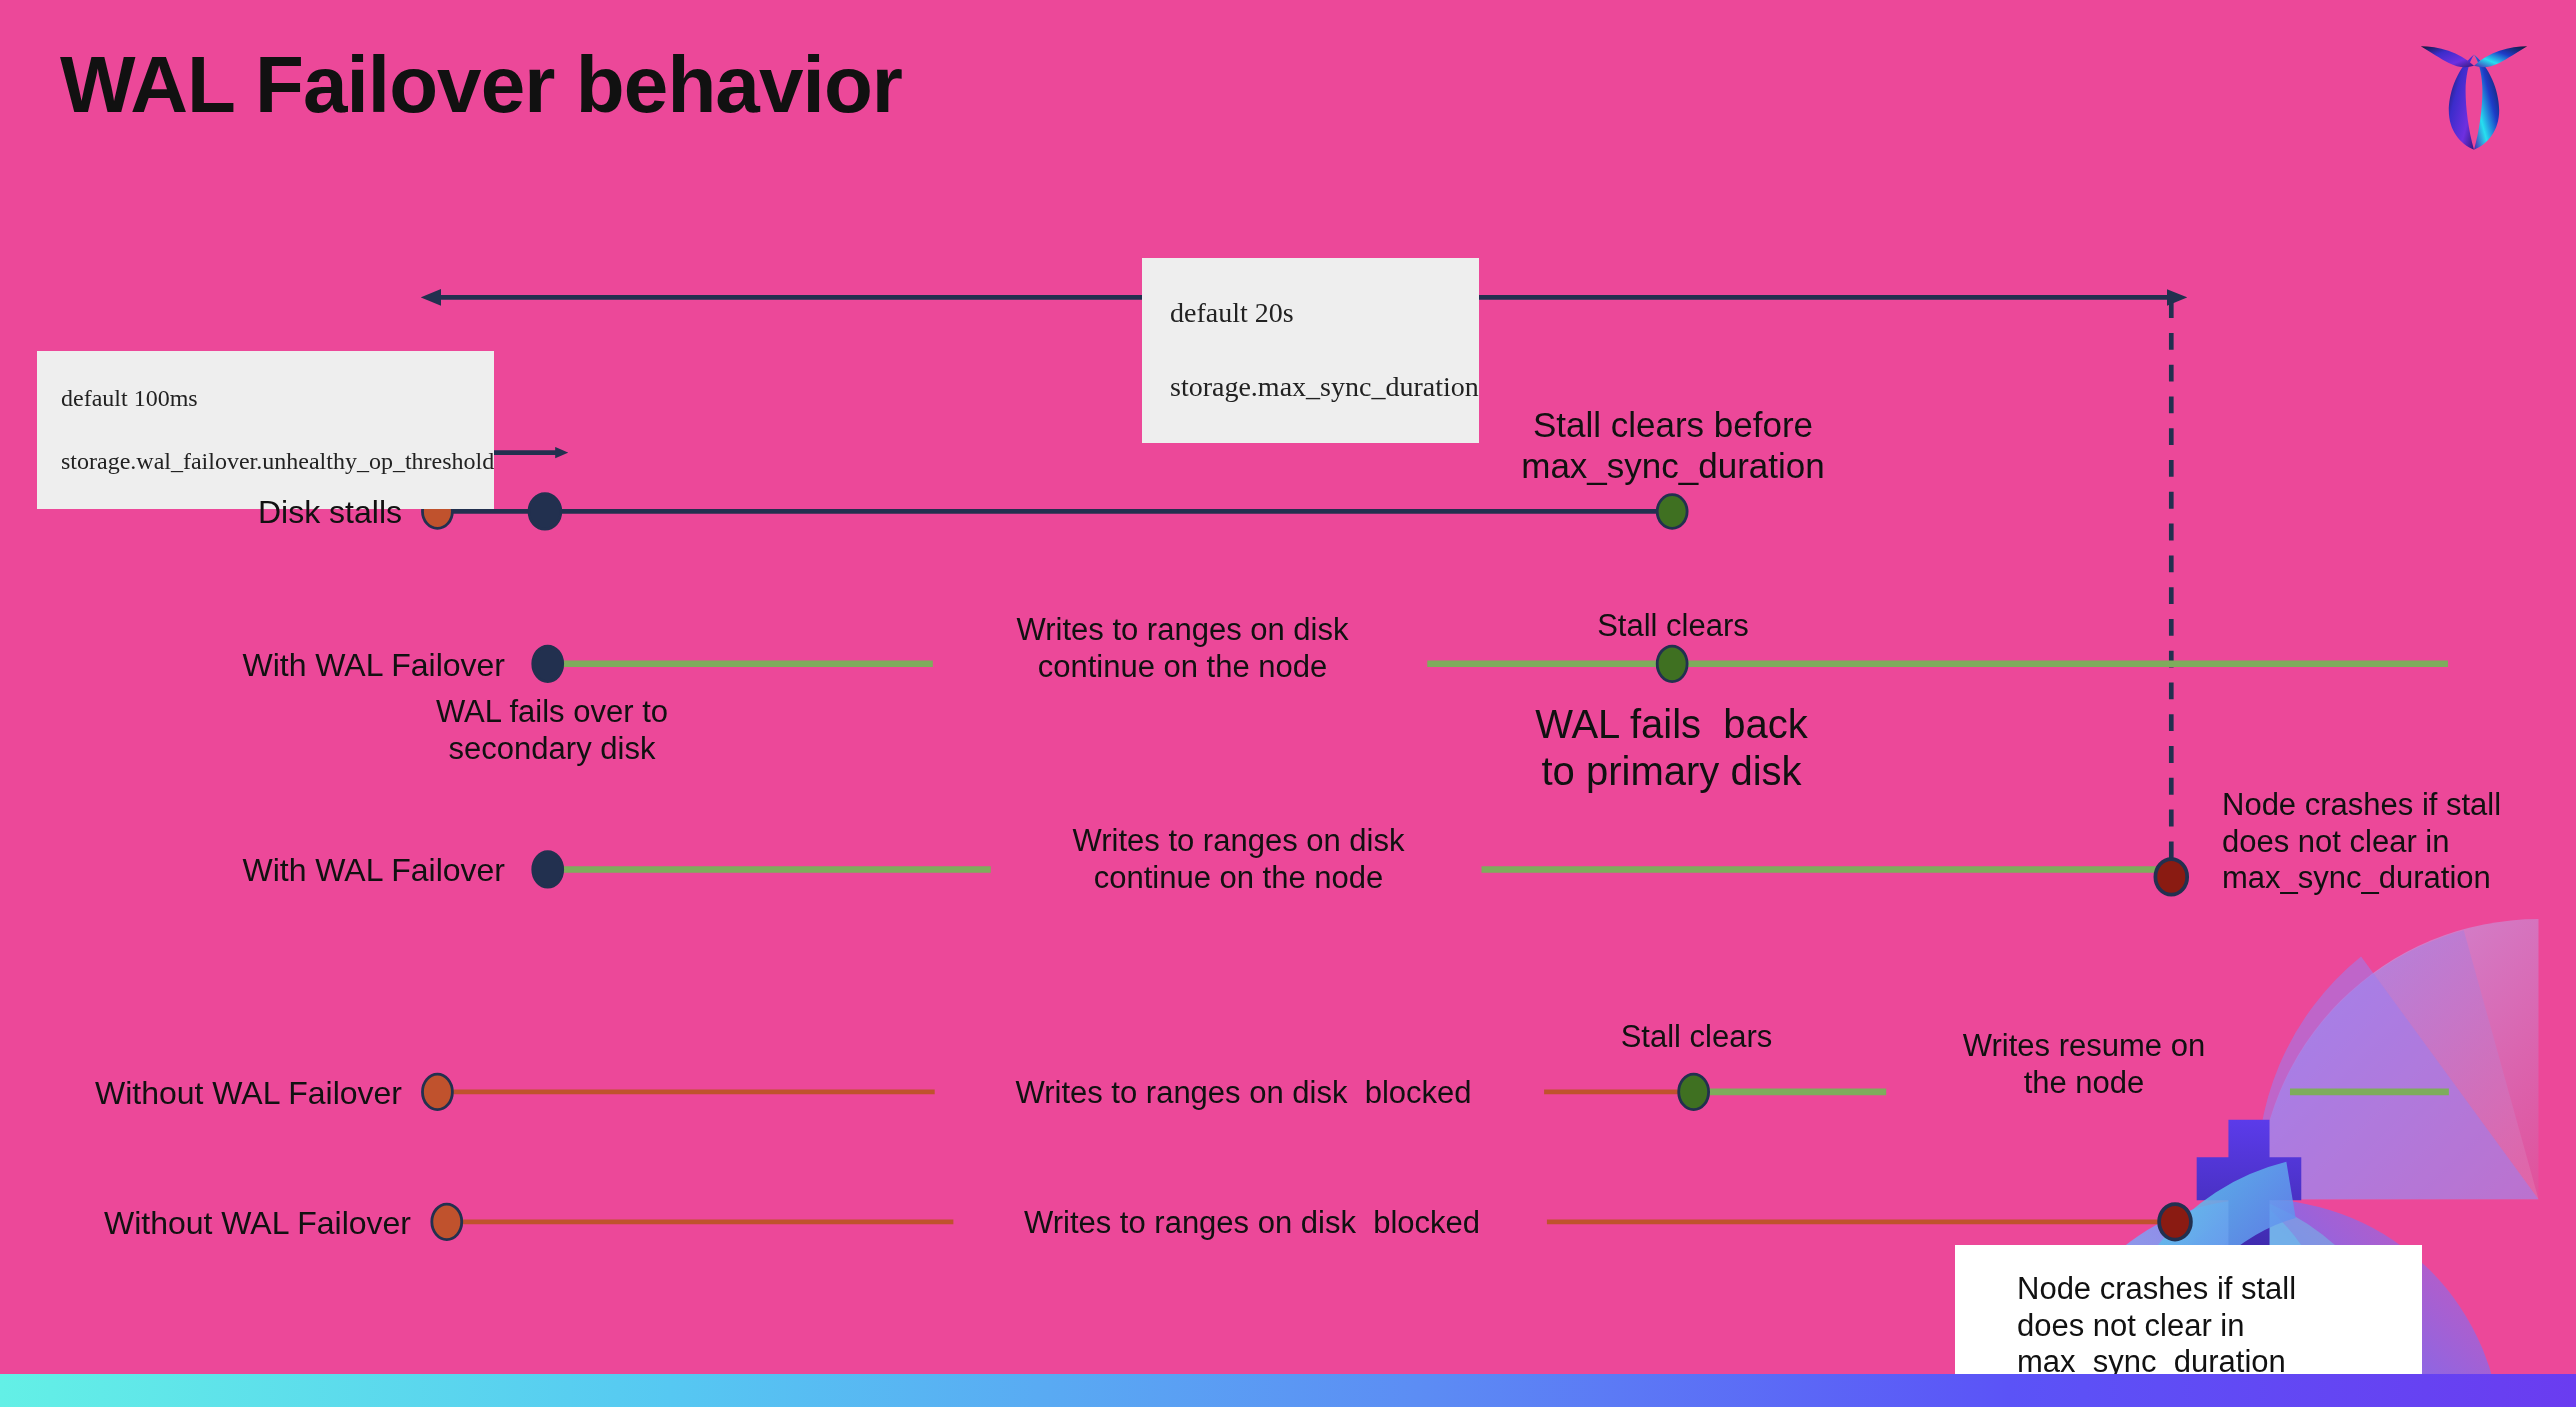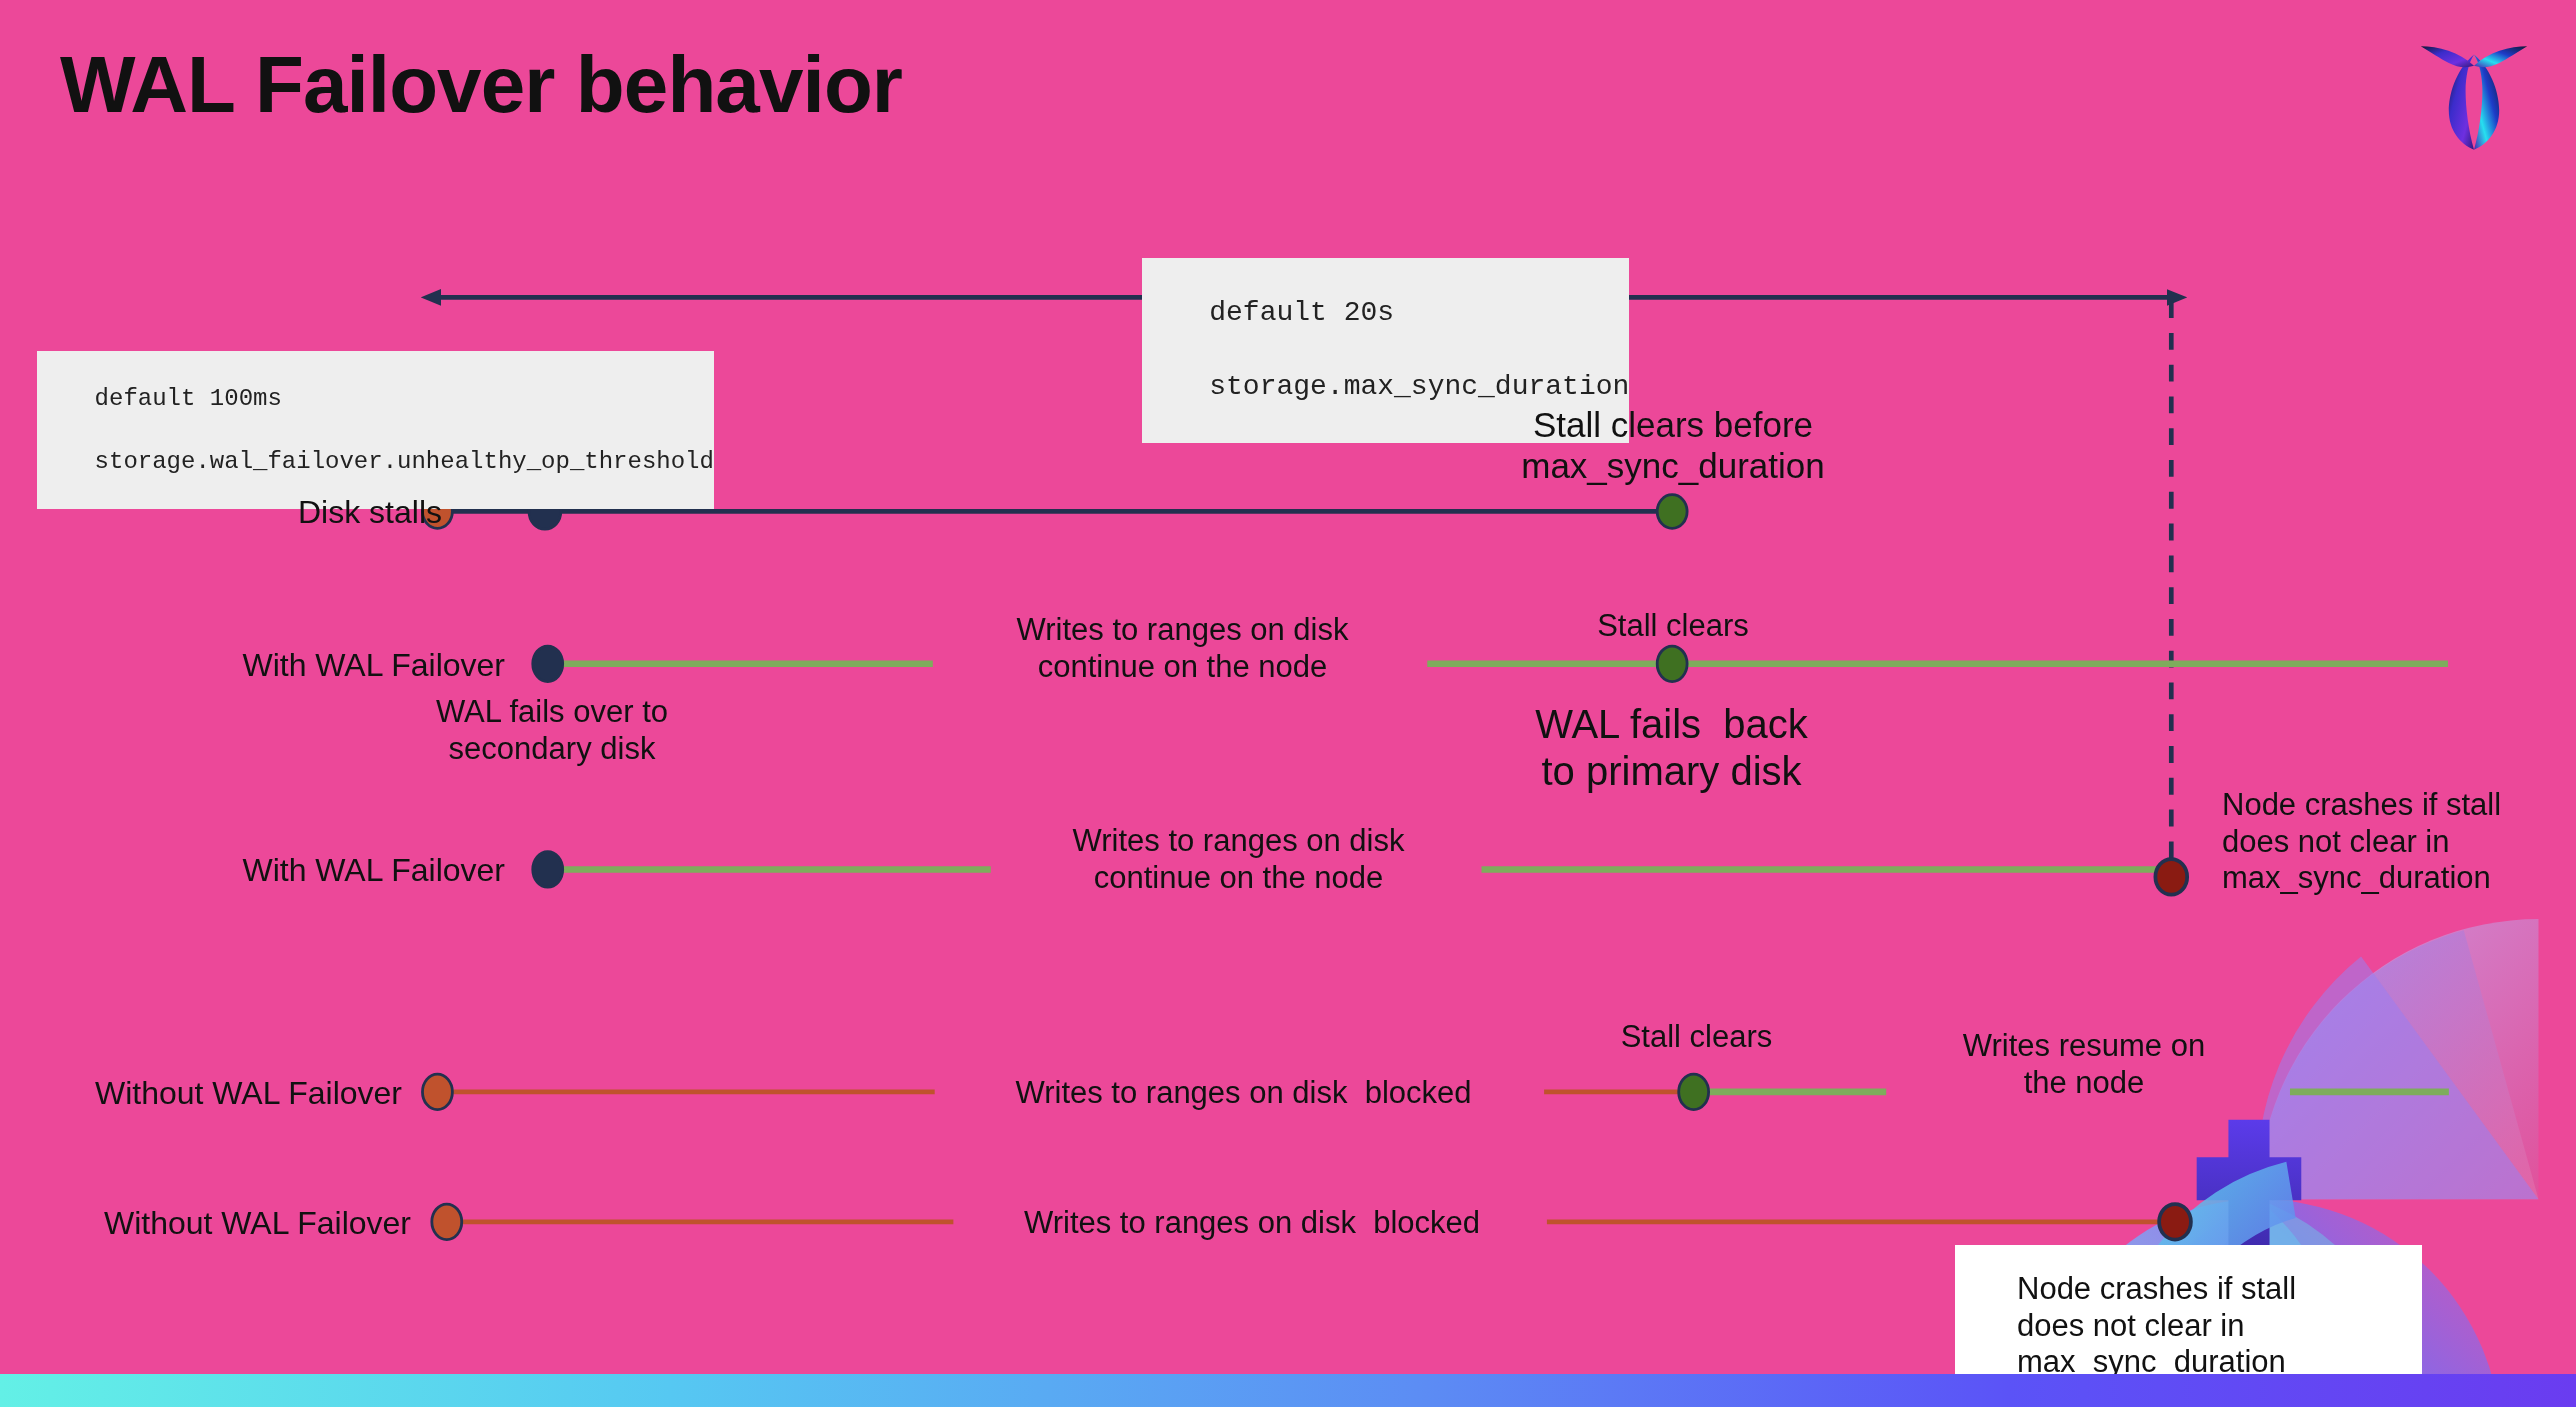--- a/index.html
+++ b/index.html
@@ -8,21 +8,21 @@
   .slide{position:absolute;inset:0;background:#ec4899;overflow:hidden;}
 
   
   .title{position:absolute;left:60px;top:45px;font-size:80px;font-weight:700;
          letter-spacing:-0.9px;line-height:1;color:#111;}
 
   
   .logo{position:absolute;right:32px;top:20.6px;width:140px;height:140px;}
 
   
-  .chip{position:absolute;font-family:Liberation Mono, monospace;
+  .chip{position:absolute;font-family:Liberation Serif, serif;
         background:#eeeeee;color:#222;white-space:pre;line-height:1.32;}
 
   
   .lbl{position:absolute;font-size:29px;line-height:1.18;color:#111;white-space:pre;}
   .lbl.c{text-align:center;}
   .lbl.r{text-align:right;}
   .lbl.l{text-align:left;}
 
   
   .canvas{position:absolute;left:0;top:0;width:2576px;height:1408px;}
@@ -161,21 +161,21 @@
   <div class="chip" style="left:1142px;top:258px;font-size:28px;">
     <span>default 20s</span><br>
     <span>storage.max_sync_duration</span>
   </div>
 
   <div class="chip" style="left:37px;top:351px;font-size:24px;">
     <span>default 100ms</span><br>
     <span>storage.wal_failover.unhealthy_op_threshold</span>
   </div>
 
-  <div class="lbl r" style="left:0px;top:494px;width:402px;font-size:32px;margin-left:40px;">Disk stalls</div>
+  <div class="lbl r" style="left:0px;top:494px;width:402px;font-size:32px;">Disk stalls</div>
   <div class="lbl r" style="left:0px;top:647px;width:505px;font-size:32px;">With WAL Failover</div>
   <div class="lbl r" style="left:0px;top:852px;width:505px;font-size:32px;">With WAL Failover</div>
   <div class="lbl r" style="left:0px;top:1075px;width:402px;font-size:32px;">Without WAL Failover</div>
   <div class="lbl r" style="left:0px;top:1205px;width:411px;font-size:32px;">Without WAL Failover</div>
 
   <div class="lbl c" style="left:1486px;top:404px;width:374px;font-size:35px;">Stall clears before
 max_sync_duration</div>
 
   <div class="lbl c" style="left:935px;top:612px;width:495px;font-size:31px;">Writes to ranges on disk
 continue on the node</div>

